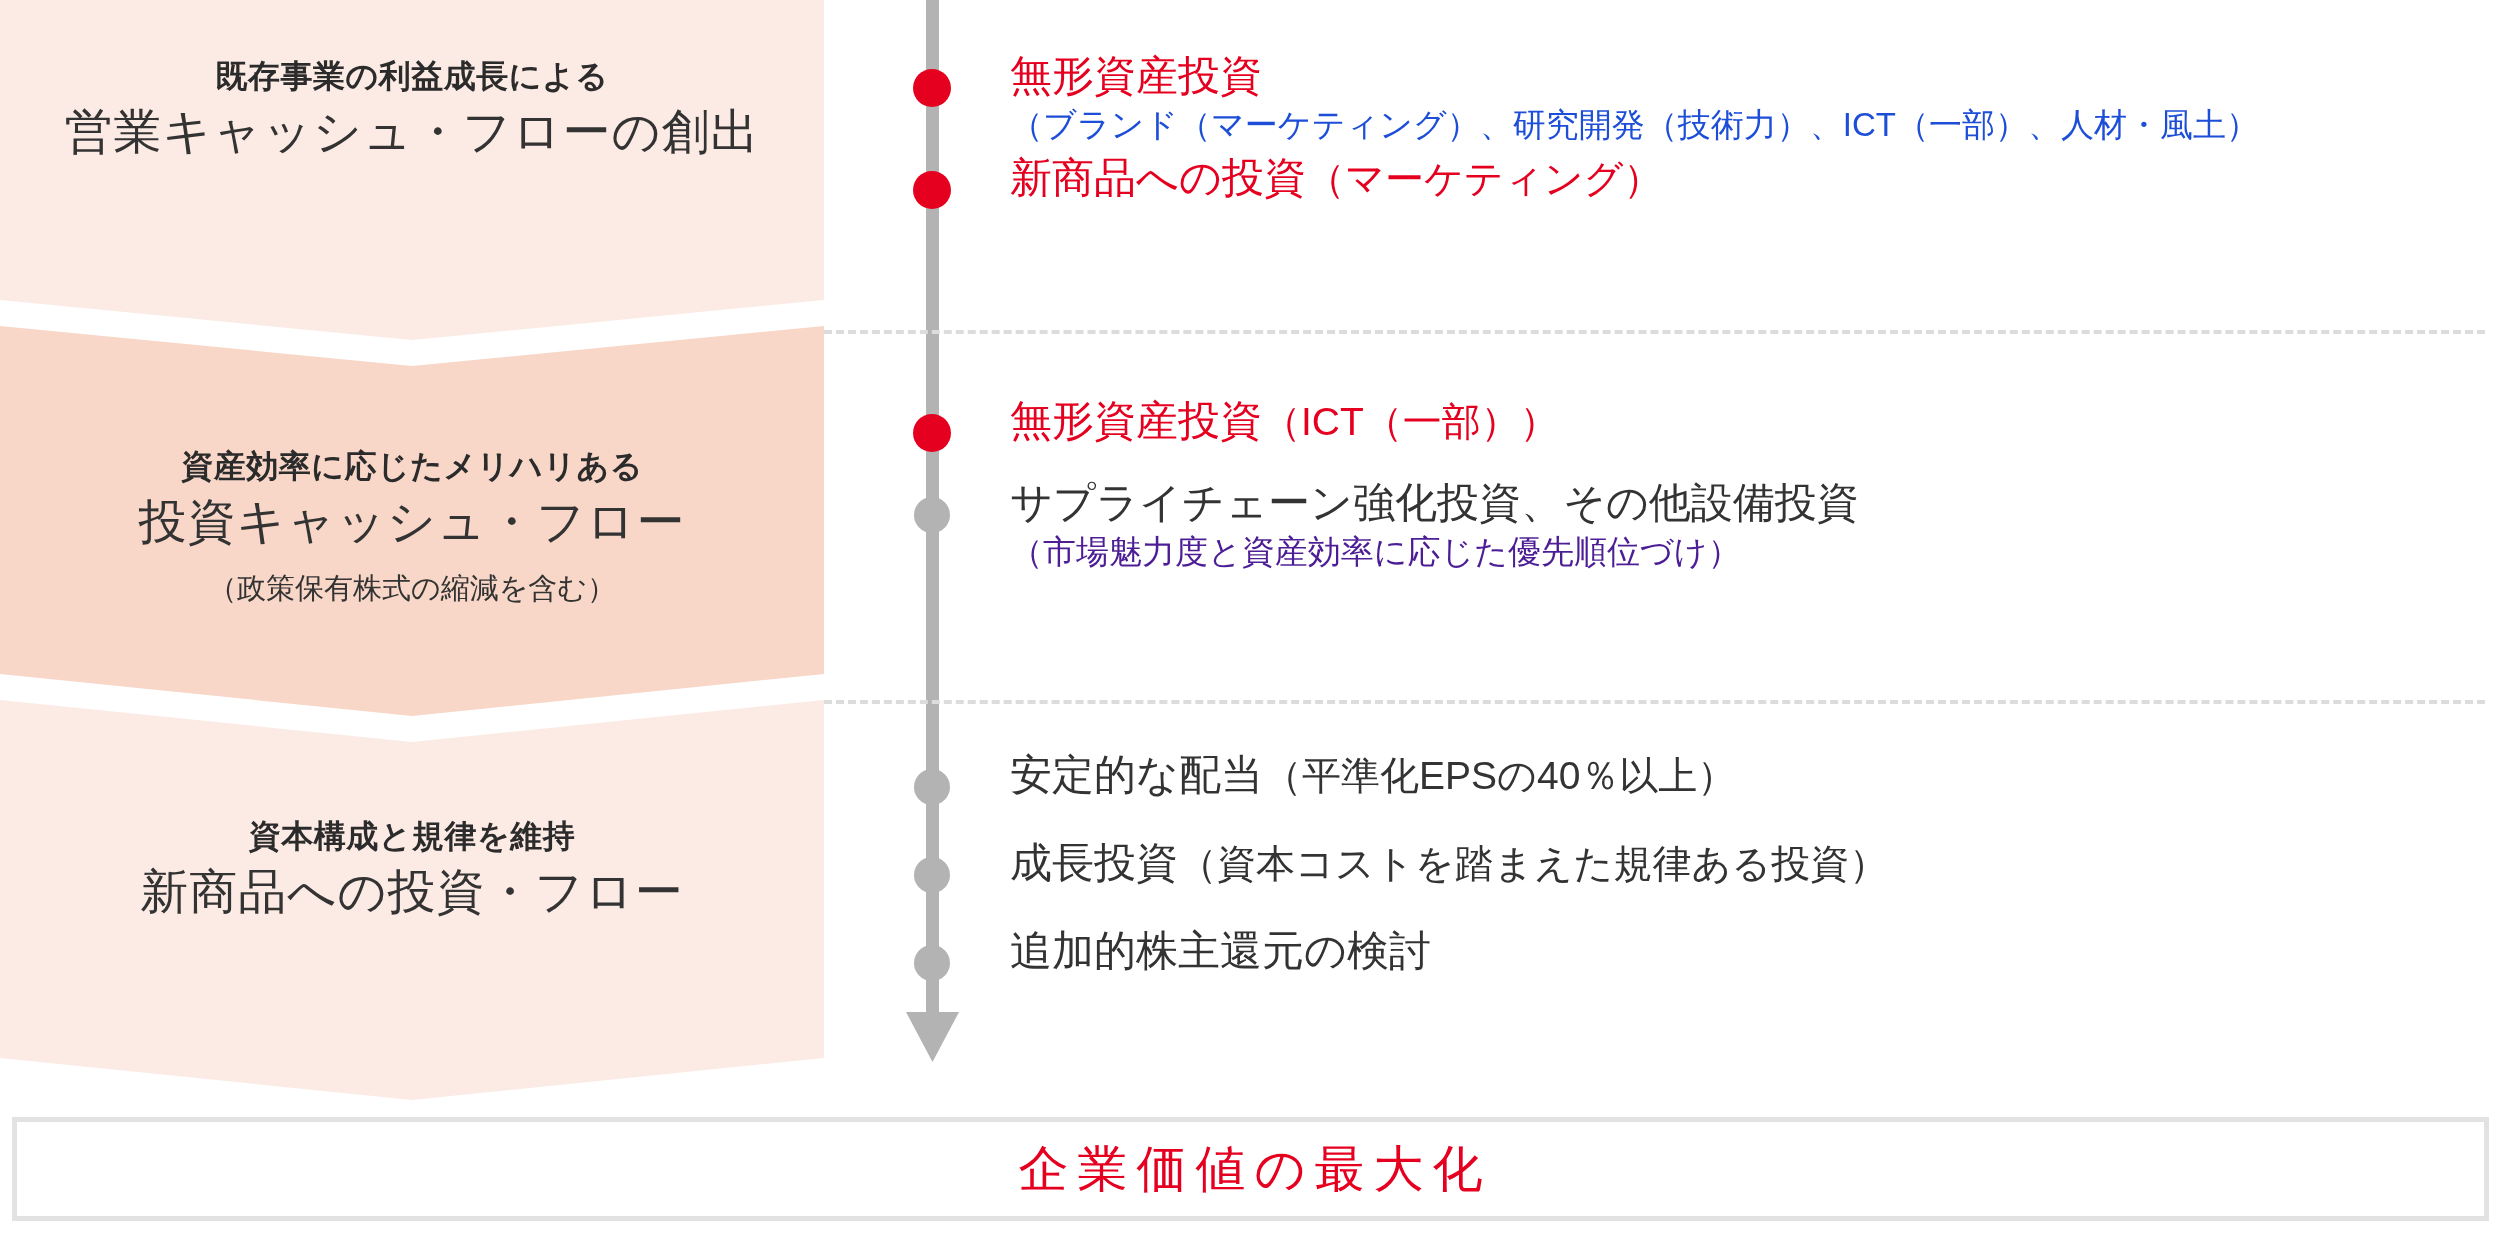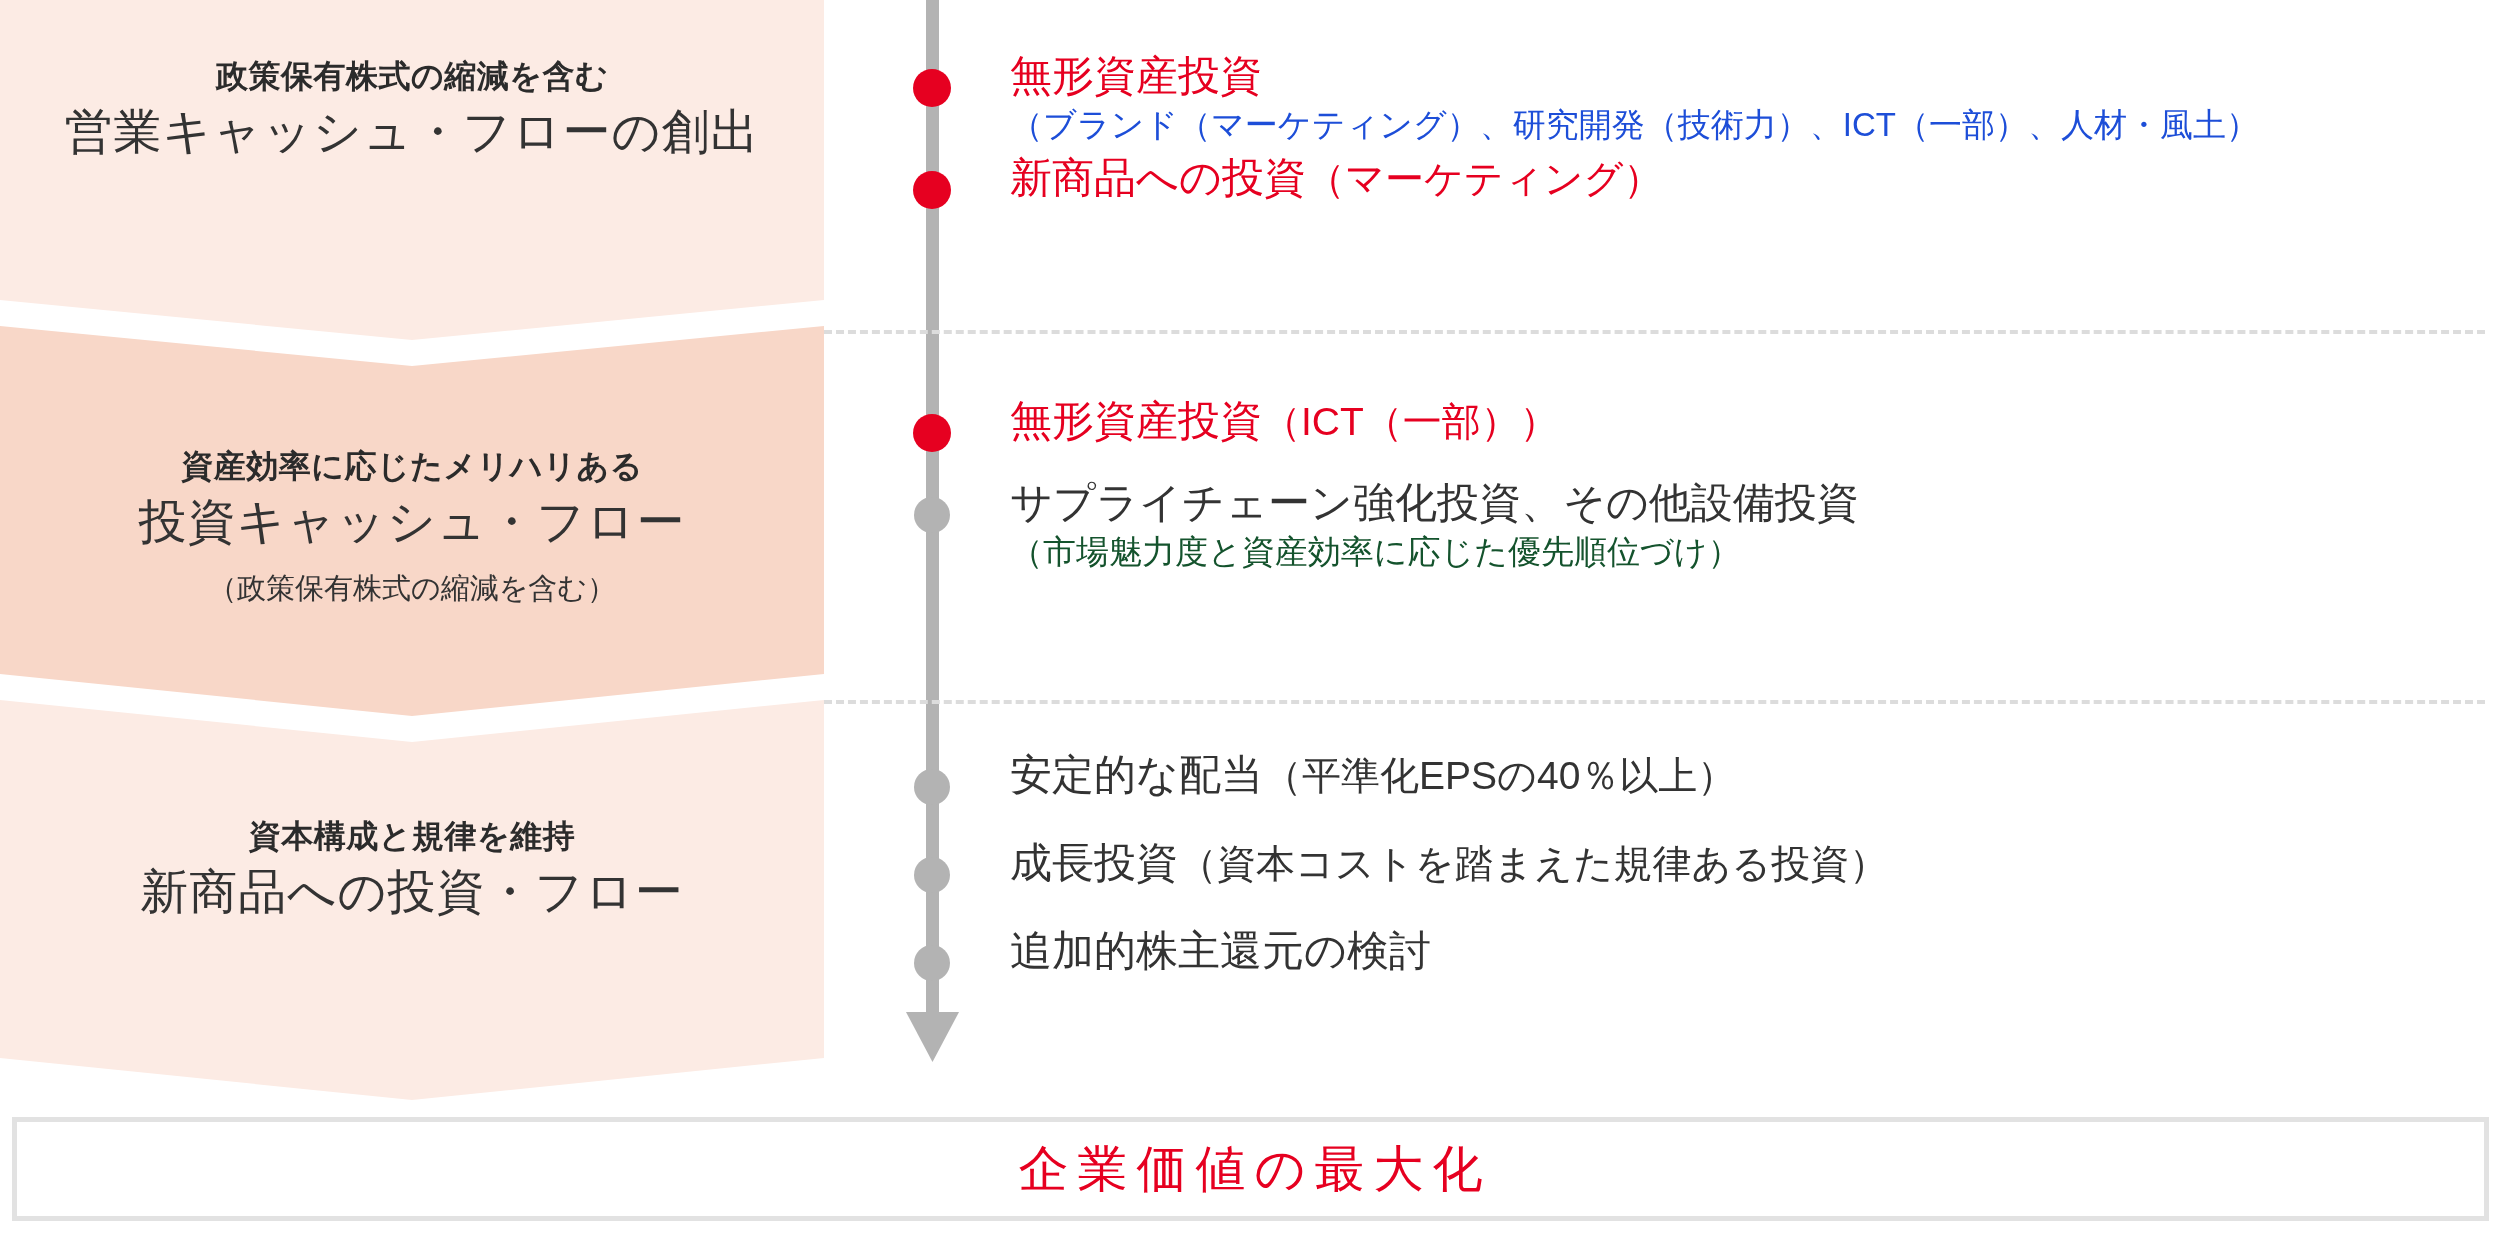--- a/index.html
+++ b/index.html
@@ -132,21 +132,21 @@
   .item-main.red { color: #e60020; }
 
   .item-main .small {
     font-size: 39px;
   }
 
   .item-sub {
     font-size: 33px;
     line-height: 1.2;
     margin-top: 6px;
-    color: #14532d;
+    color: #4c1d95;
     white-space: nowrap;
   }
   .item-sub.red { color: #1d4ed8; }
 
   
   .goal-box {
     position: absolute;
     left: 12px;
     top: 1117px;
     width: 2477px;
@@ -172,21 +172,21 @@
 
 <div id="stage">
 
   <div class="panel" style="top:0px; height:340px;">
     <div class="panel-shape">
       <svg viewBox="0 0 824 340" preserveAspectRatio="none" aria-hidden="true">
         <path d="M0,0 L824,0 L824,300 L412,340 L0,300 Z" fill="#fcebe4"></path>
       </svg>
     </div>
     <div class="panel-text" style="top:60px;">
-      <div class="panel-kicker">政策保有株式の縮減を含む</div>
+      <div class="panel-kicker">既存事業の利益成長による</div>
       <div class="panel-title">営業キャッシュ・フローの創出</div>
     </div>
   </div>
 
   <div class="panel" style="top:326px; height:390px;">
     <div class="panel-shape">
       <svg viewBox="0 0 824 390" preserveAspectRatio="none" aria-hidden="true">
         <path d="M0,0 L412,40 L824,0 L824,348 L412,390 L0,348 Z" fill="#f8d7c8"></path>
       </svg>
     </div>

